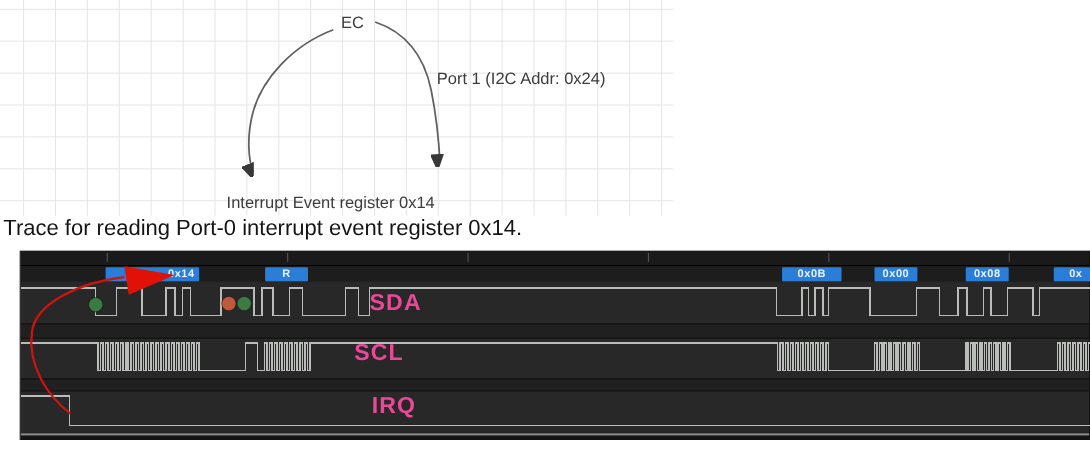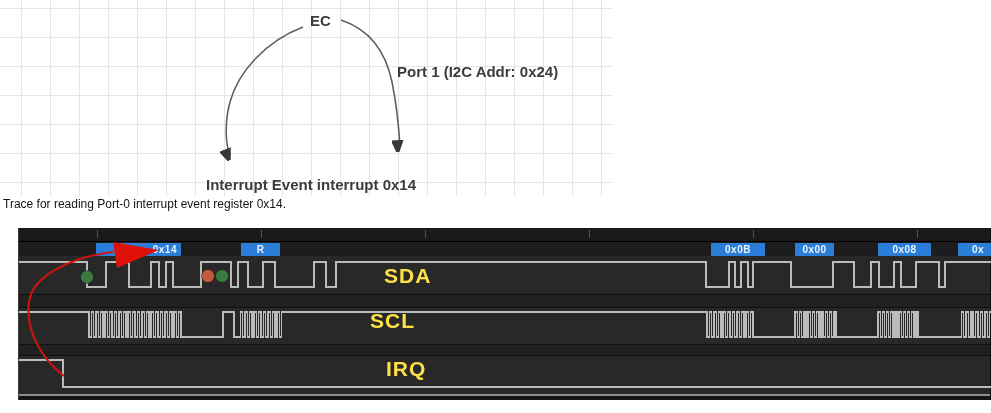--- a/index.html
+++ b/index.html
@@ -5,28 +5,28 @@
   * { margin:0; padding:0; box-sizing:border-box; }
   html,body { width:991px; height:413px; background:#ffffff;
               font-family:"Liberation Sans", sans-serif; overflow:hidden; position:relative; }
 
   
   .diagram {
     position:absolute; left:0; top:0; width:612px; height:196px; background:#ffffff;
     background-image:
       linear-gradient(#e5e5e5 1px, transparent 1px),
       linear-gradient(90deg, #e5e5e5 1px, transparent 1px);
-    background-size:29px 29px; background-position:21px 8px;font-weight:bold;
+    background-size:29px 29px; background-position:21px 8px;
   }
   .diagram svg { position:absolute; left:0; top:0; }
   .dlabel { position:absolute; color:#3c3c3c; font-size:15px; white-space:nowrap; }
   .dlabel.ec { font-size:15px; }
 
   
-  .caption { position:absolute; left:3px; top:197px; font-size:12px; color:#141414; white-space:nowrap; }
+  .caption { position:absolute; left:3px; top:197px; font-size:20px; color:#141414; white-space:nowrap; }
 
   
   .panel { position:absolute; left:18px; top:228px; width:973px; height:172px;
            background:#242424; border-left:1px solid #3a3a3a; border-right:1px solid #111; }
   .ruler   { position:absolute; left:0; top:0; width:100%; height:14px; background:#1a1a1a; border-bottom:1px solid #000; }
   .tick    { position:absolute; top:2px; width:1px; height:8px; background:#555; }
   .lblrow  { position:absolute; left:0; top:14px; width:100%; height:15px; background:#1d1d1d; }
   .declbl  { position:absolute; top:1px; height:13px; background:#2b7ed8; color:#e8f3ff;
              font-size:10px; font-weight:bold; line-height:13px; text-align:center;
              border-radius:1px; letter-spacing:0.5px; overflow:hidden; }
@@ -35,58 +35,58 @@
   .row-sda { top:28px; height:38px; }
   .row-scl { top:80px; height:36px; }
   .row-irq { top:128px; height:38px; }
   .gap  { position:absolute; left:0; width:100%; background:#202020;
           border-top:1px solid #101010; border-bottom:1px solid #101010; }
   .gap1 { top:66px; height:14px; }
   .gap2 { top:116px; height:12px; }
   .botline { position:absolute; left:0; top:166px; width:100%; height:2px; background:#8d8d8d; }
   .botdark { position:absolute; left:0; top:168px; width:100%; height:4px; background:#141414; }
   .chname { position:absolute; font-size:21px; font-weight:bold; letter-spacing:1px;
-            color:#fde047; line-height:22px;padding-left:48px; }
+            color:#ec4899; line-height:22px; }
   #wave-svg { position:absolute; left:0; top:0; width:973px; height:172px; }
 </style>
 </head>
 <body>
 
 <div class="diagram">
   <svg width="612" height="196" viewBox="0 0 612 196">
     <defs>
       <marker id="ah" markerWidth="12" markerHeight="12" refX="8" refY="4" orient="auto" markerUnits="userSpaceOnUse">
         <path d="M0,0 L10,4 L0,8 z" fill="#383838" transform="scale(1.6)"></path>
       </marker>
     </defs>
     <path d="M 303 27 C 266 41 238 72 230 102 C 224 124 226 146 230 156" fill="none" stroke="#606060" stroke-width="1.6" marker-end="url(#ah)"></path>
     <path d="M 341 20 C 371 30 386 53 392 82 C 397 107 399 128 400 148" fill="none" stroke="#606060" stroke-width="1.6" marker-end="url(#ah)"></path>
   </svg>
   <div class="dlabel ec" style="left:310px; top:12px;">EC</div>
   <div class="dlabel" style="left:397px; top:63px;">Port 1 (I2C Addr: 0x24)</div>
-  <div class="dlabel" style="left:206px; top:176px;">Interrupt Event interrupt 0x14</div>
+  <div class="dlabel" style="left:206px; top:176px;">Interrupt Event register 0x14</div>
 </div>
 
 <div class="caption">Trace for reading Port-0 interrupt event register 0x14.</div>
 
 <div class="panel">
   <div class="ruler" id="ruler">
       <div class="tick" style="left: 78px;"></div>
       <div class="tick" style="left: 242px;"></div>
       <div class="tick" style="left: 406px;"></div>
       <div class="tick" style="left: 570px;"></div>
       <div class="tick" style="left: 734px;"></div>
       <div class="tick" style="left: 898px;"></div>
     </div>
   <div class="lblrow" id="lblrow">
       <div class="declbl right" style="left: 77px; width: 85px;">0x14</div>
       <div class="declbl" style="left: 222px; width: 39px;">R</div>
       <div class="declbl" style="left: 692px; width: 54px;">0x0B</div>
       <div class="declbl" style="left: 776px; width: 39px;">0x00</div>
-      <div class="declbl" style="left: 859px; width: 53px;">0x08</div>
+      <div class="declbl" style="left: 859px; width: 39px;">0x08</div>
       <div class="declbl" style="left: 939px; width: 40px;">0x</div>
     </div>
 
   <div class="row row-sda"></div>
   <div class="gap gap1"></div>
   <div class="row row-scl"></div>
   <div class="gap gap2"></div>
   <div class="row row-irq"></div>
   <div class="botline"></div>
   <div class="botdark"></div>

